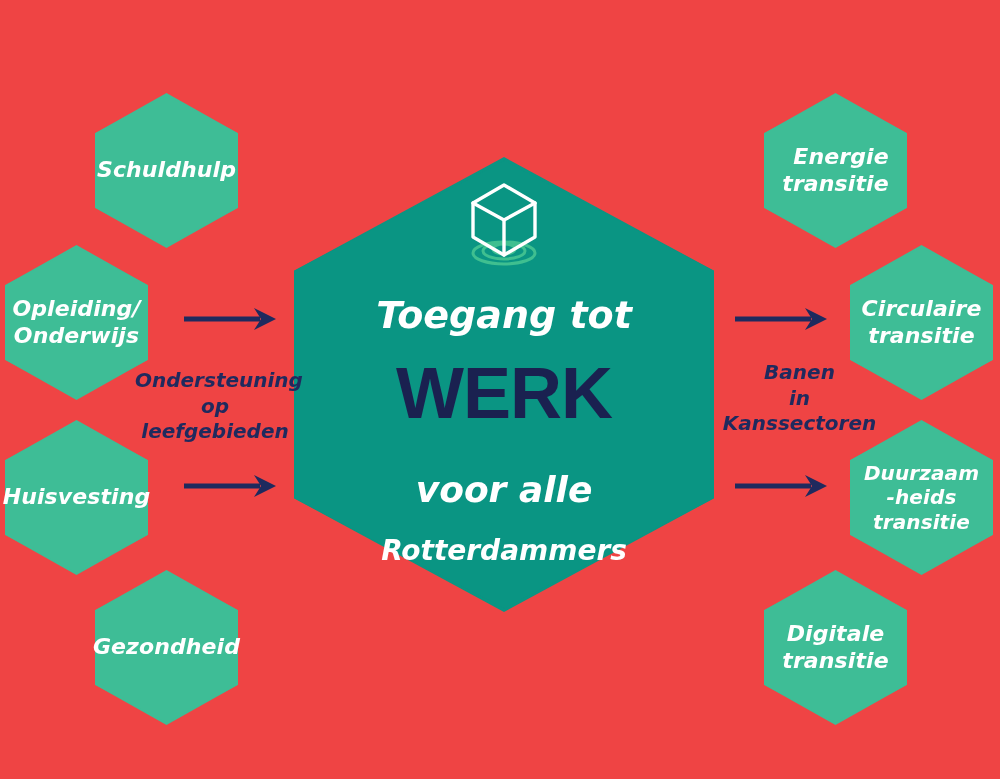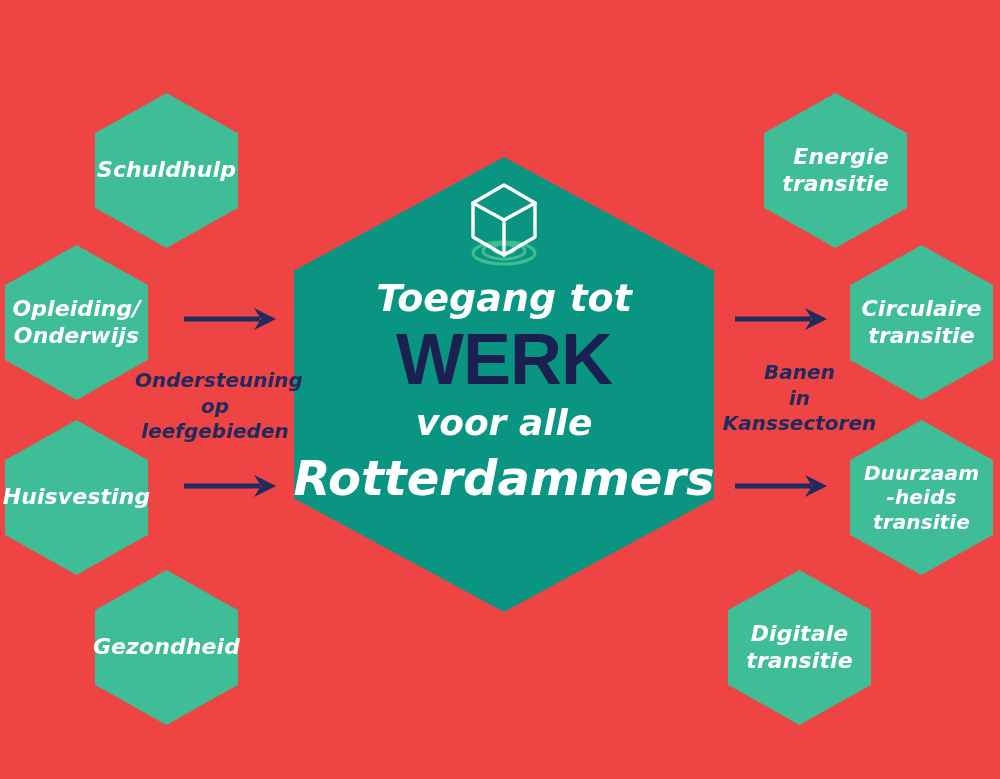--- a/index.html
+++ b/index.html
@@ -79,20 +79,21 @@
   }
   #center-content {
     position: absolute;
     inset: 0;
     z-index: 4;
     display: flex;
     flex-direction: column;
     align-items: center;
     padding-top: 22px;
     box-sizing: border-box;
+    gap: 17px;
   }
   #cube-wrap {
     width: 110px;
     height: 92px;
     margin-bottom: 6px;
   }
   .line-toegang {
     color: #ffffff;
     font-style: italic;
     font-weight: bold;
@@ -109,27 +110,27 @@
     letter-spacing: -1px;
     margin-top: 4px;
     font-family: "Liberation Sans", sans-serif;
   }
   .line-voor {
     color: #ffffff;
     font-style: italic;
     font-weight: bold;
     font-size: 36px;
     line-height: 1.1;
-    margin-top: 8px;
+    margin-top: 24px;
   }
   .line-rott {
     color: #ffffff;
     font-style: italic;
     font-weight: bold;
-    font-size: 48px;
+    font-size: 28px;
     line-height: 1.1;
     margin-top: 10px;
   }
 
   
   .arrow {
     position: absolute;
     width: 100px;
     height: 34px;
   }
@@ -191,21 +192,21 @@
   </div>
 
   <div class="hex" style="left:850px; top:420px; width:143px; height:155px;">
     <div class="hex-shape"></div>
     <div class="hex-round"></div>
     <div class="hex-label" style="font-size:20px;">Duurzaam
 -heids
 transitie</div>
   </div>
 
-  <div class="hex" style="left:728px; top:570px; width:143px; height:155px;">
+  <div class="hex" style="left:764px; top:570px; width:143px; height:155px;">
     <div class="hex-shape"></div>
     <div class="hex-round"></div>
     <div class="hex-label">Digitale
 transitie</div>
   </div>
 
   <div id="center-hex">
     <div class="core2"></div>
     <div class="core"></div>
 

